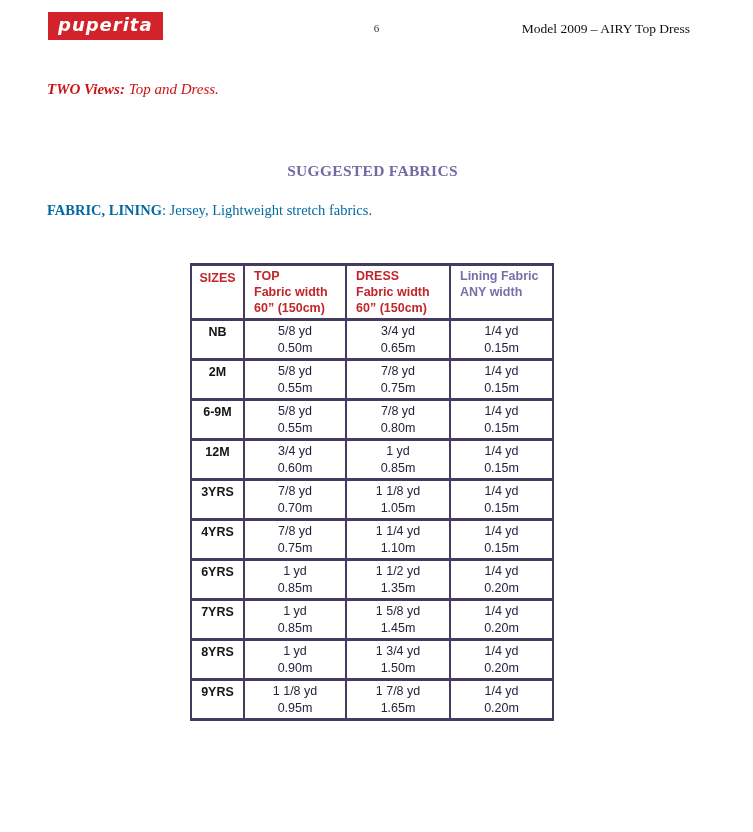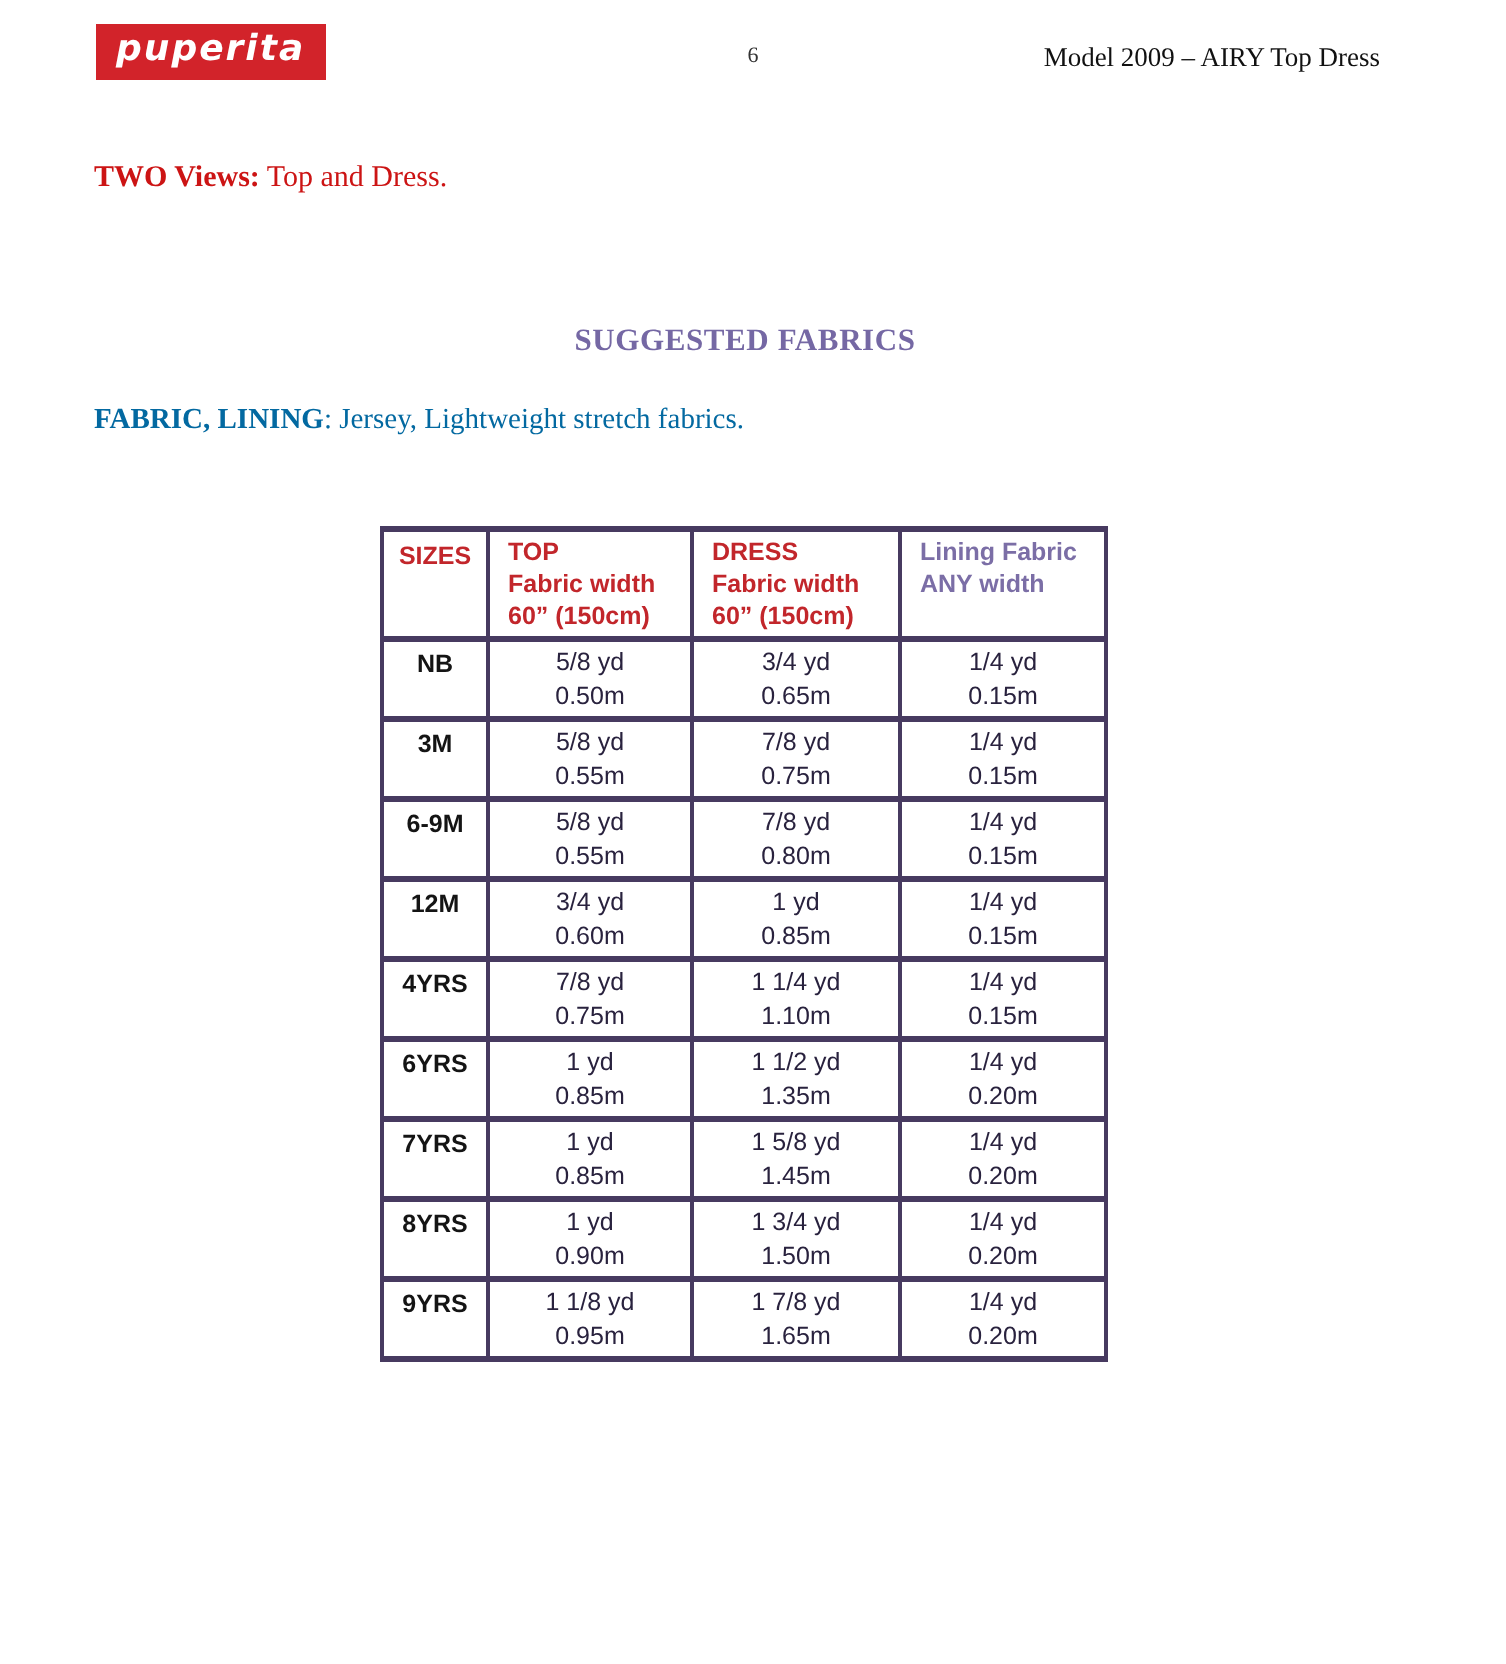--- a/index.html
+++ b/index.html
@@ -28,20 +28,21 @@
     position:absolute;left:0;top:22px;width:753px;text-align:center;
     font-size:11px;color:#333;
   }
   .doc-title{
     position:absolute;top:21px;right:63px;font-size:13.5px;color:#111;
     white-space:nowrap;
   }
   .views-line{
     position:absolute;left:47px;top:81px;font-size:15px;color:var(--serif-red);
     white-space:nowrap;
+    font-style:italic;
   }
   .views-line .b{font-weight:bold;}
   .section-title{
     position:absolute;left:0;top:162px;width:745px;text-align:center;
     font-size:15.5px;font-weight:bold;color:var(--purple);letter-spacing:.3px;
   }
   .fabric-line{
     position:absolute;left:47px;top:202px;font-size:14.5px;color:#0369a1;
     white-space:nowrap;
   }
@@ -129,21 +130,21 @@
         <td>
           <div>3/4 yd</div>
           <div>0.65m</div>
         </td>
         <td>
           <div>1/4 yd</div>
           <div>0.15m</div>
         </td>
       </tr>
       <tr>
-        <th>3M</th>
+        <th>2M</th>
         <td>
           <div>5/8 yd</div>
           <div>0.55m</div>
         </td>
         <td>
           <div>7/8 yd</div>
           <div>0.75m</div>
         </td>
         <td>
           <div>1/4 yd</div>
@@ -174,20 +175,35 @@
         <td>
           <div>1 yd</div>
           <div>0.85m</div>
         </td>
         <td>
           <div>1/4 yd</div>
           <div>0.15m</div>
         </td>
       </tr>
       <tr>
+        <th>3YRS</th>
+        <td>
+          <div>7/8 yd</div>
+          <div>0.70m</div>
+        </td>
+        <td>
+          <div>1 1/8 yd</div>
+          <div>1.05m</div>
+        </td>
+        <td>
+          <div>1/4 yd</div>
+          <div>0.15m</div>
+        </td>
+      </tr>
+      <tr>
         <th>4YRS</th>
         <td>
           <div>7/8 yd</div>
           <div>0.75m</div>
         </td>
         <td>
           <div>1 1/4 yd</div>
           <div>1.10m</div>
         </td>
         <td>

